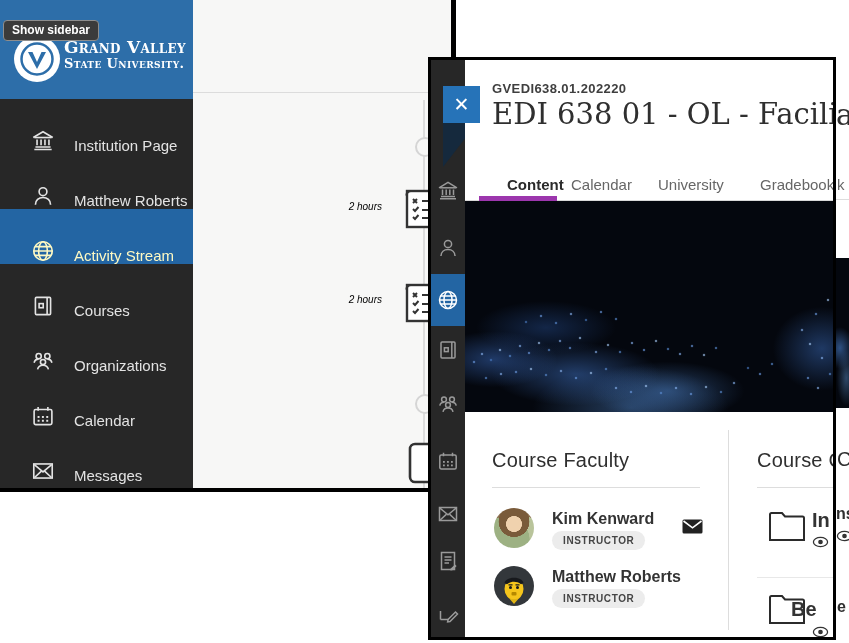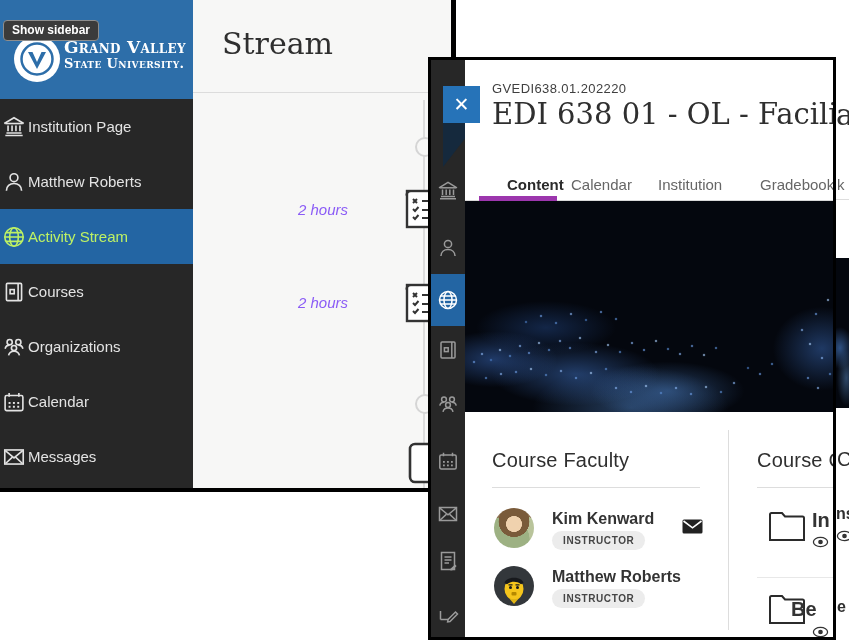--- a/index.html
+++ b/index.html
@@ -12,41 +12,41 @@
   .blue-header{left:0;top:0;width:193px;height:100px;background:#2d6ea9;}
   .logo-circle{left:14px;top:36px;width:46px;height:46px;border-radius:50%;background:#fff;
     display:flex;align-items:center;justify-content:center;}
   .brand-text{left:64px;top:39px;color:#fff;font-family:"DejaVu Serif",serif;line-height:1.05;}
   .brand-l1{font-variant:small-caps;font-weight:bold;font-size:17px;letter-spacing:.3px;}
   .brand-l2{font-variant:small-caps;font-weight:bold;font-size:13px;letter-spacing:.4px;}
   .tooltip{left:3px;top:20px;background:#3b3b3b;border:1px solid #8d8d8d;border-radius:4px;
     color:#fff;font-size:12px;font-weight:bold;padding:2px 8px 3px;z-index:40;}
 
   .sidebar{left:0;top:99px;width:193px;height:389px;background:#272727;}
-  .nav-item{height:55px;display:flex;align-items:center;padding-left:1px;gap:1px;
+  .nav-item{height:55px;display:flex;align-items:flex-end;padding-left:30px;gap:18px;
     color:#e3e3e3;font-size:15px;cursor:pointer;}
-  .nav-item.active{background:#2365a3;color:#bef264;}
+  .nav-item.active{background:#2365a3;color:#fef9c3;}
   .nav-item svg{flex:0 0 auto;}
 
   .stream-title{left:222px;top:26px;font-family:"DejaVu Serif",serif;font-size:30px;color:#2f2f2f;}
   .stream-divider{left:193px;top:92px;width:258px;height:1px;background:#dcdcdc;}
   .tl-line{left:423px;top:100px;width:2px;height:388px;background:#dcdcdc;}
   .tl-circle{width:16px;height:16px;border:2px solid #d5d5d5;border-radius:50%;background:#f7f7f6;}
-  .tl-time{width:84px;font-size:15px;font-style:italic;color:#8b5cf6;}
+  .tl-time{width:84px;text-align:right;font-size:10px;font-style:italic;color:#000000;}
 
   
   .panel{left:428px;top:57px;width:402px;height:577px;background:#fff;border:3px solid #000;z-index:10;overflow:hidden;}
   .mini-sidebar{left:0;top:0;width:34px;height:577px;background:#272727;}
   .mini-icon{position:absolute;left:5px;width:24px;height:24px;color:#9a9a9a;cursor:pointer;}
   .mini-active-block{position:absolute;left:0;top:214px;width:34px;height:52px;background:#2365a3;}
   .close-btn{left:12px;top:26px;width:37px;height:37px;background:#2673b8;color:#fff;
     display:flex;align-items:center;justify-content:center;font-size:19px;cursor:pointer;z-index:5;}
   .close-ribbon{left:12px;top:63px;width:22px;height:44px;background:#15293d;
     clip-path:polygon(0 0,100% 0,100% 35%,0 100%);}
-  .course-id{left:61px;top:21px;font-size:13px;color:#3f3f3f;letter-spacing:.4px;}
+  .course-id{left:61px;top:21px;font-size:13px;color:#3f3f3f;letter-spacing:.4px;font-weight:bold;}
   .course-title{left:61px;top:37px;width:341px;font-family:"DejaVu Serif",serif;font-size:29px;
     color:#2f2f2f;white-space:nowrap;overflow:hidden;}
   .tab{top:116px;font-size:15px;color:#666;cursor:pointer;}
   .tab.active{color:#2b2b2b;font-weight:bold;}
   .tab-border{left:34px;top:140px;width:368px;height:1px;background:#d9d9d9;}
   .tab-underline{left:48px;top:136px;width:78px;height:5px;background:#9c36ad;}
 
   .banner{left:34px;top:141px;width:368px;height:211px;background:#04070e;overflow:hidden;}
   .banner-glow{position:absolute;inset:0;background:
     radial-gradient(90px 40px at 8% 75%,rgba(59,108,191,.5),transparent 70%),
@@ -173,21 +173,20 @@
       </div>
       <div class="nav-item">
         <svg width="26" height="26" viewBox="0 0 24 24" fill="none" stroke="currentColor" stroke-width="1.5">
           <rect x="3.5" y="5.5" width="17" height="13"></rect>
             <path d="M4 6.2l8 6.6 8-6.6M4.2 18l6.1-5.6M19.8 18l-6.1-5.6"></path>
         </svg>
         <span>Messages</span>
       </div>
     </div>
 
-    <div class="abs stream-title">Stream</div>
     <div class="abs stream-divider"></div>
 
     <div class="abs tl-line"></div>
     <div class="abs tl-circle" style="left:415px;top:137px;"></div>
     <div class="abs tl-circle" style="left:415px;top:394px;"></div>
 
     <div class="abs tl-time" style="left:298px;top:201px;">2 hours</div>
     <div class="abs" style="left:404px;top:186px;">
       <svg width="34" height="44" viewBox="0 0 34 44">
         <rect x="3" y="5" width="28" height="36" fill="#fff" stroke="#333" stroke-width="2.4"></rect>
@@ -312,21 +311,21 @@
     <div class="abs close-btn">
       <span>✕</span>
     </div>
     <div class="abs close-ribbon"></div>
 
     <div class="abs course-id">GVEDI638.01.202220</div>
     <div class="abs course-title">EDI 638 01 - OL - Facilita</div>
 
     <div class="abs tab active" style="left:76px;">Content</div>
     <div class="abs tab" style="left:140px;">Calendar</div>
-    <div class="abs tab" style="left:227px;">Institution</div>
+    <div class="abs tab" style="left:227px;">University</div>
     <div class="abs tab" style="left:329px;">Gradebook</div>
     <div class="abs tab-border"></div>
     <div class="abs tab-underline"></div>
 
     <div class="abs banner">
       <div class="banner-glow"></div>
       <div class="banner-dots"></div>
     </div>
 
     <div class="abs section-heading" style="left:61px;top:389px;">Course Faculty</div>

